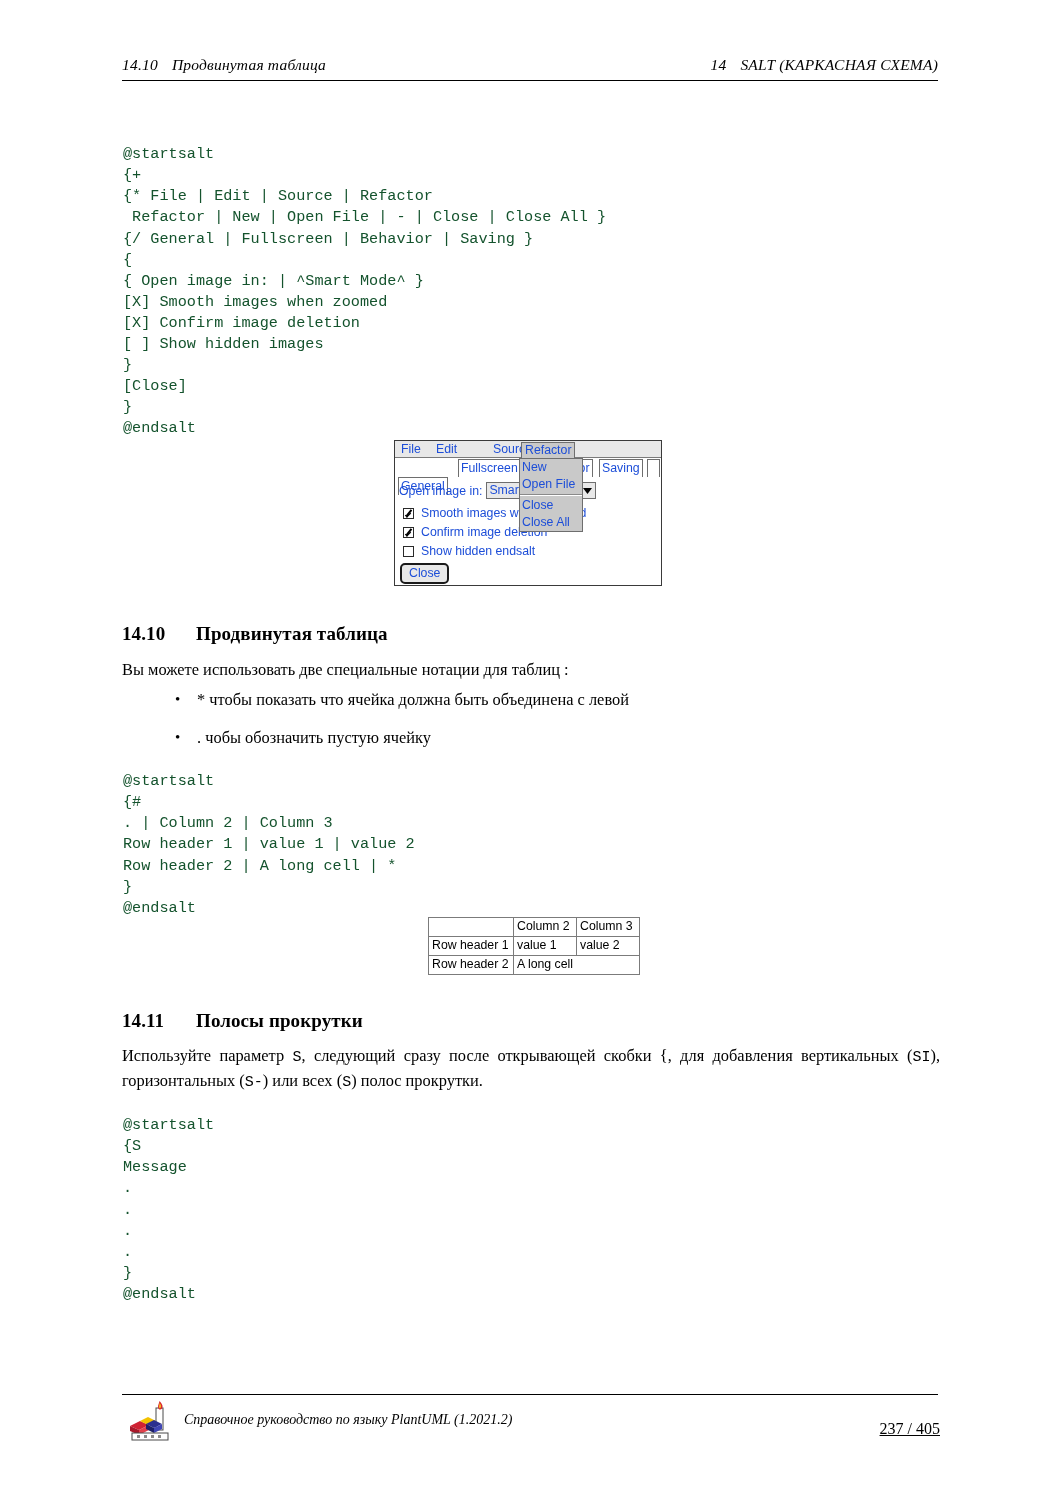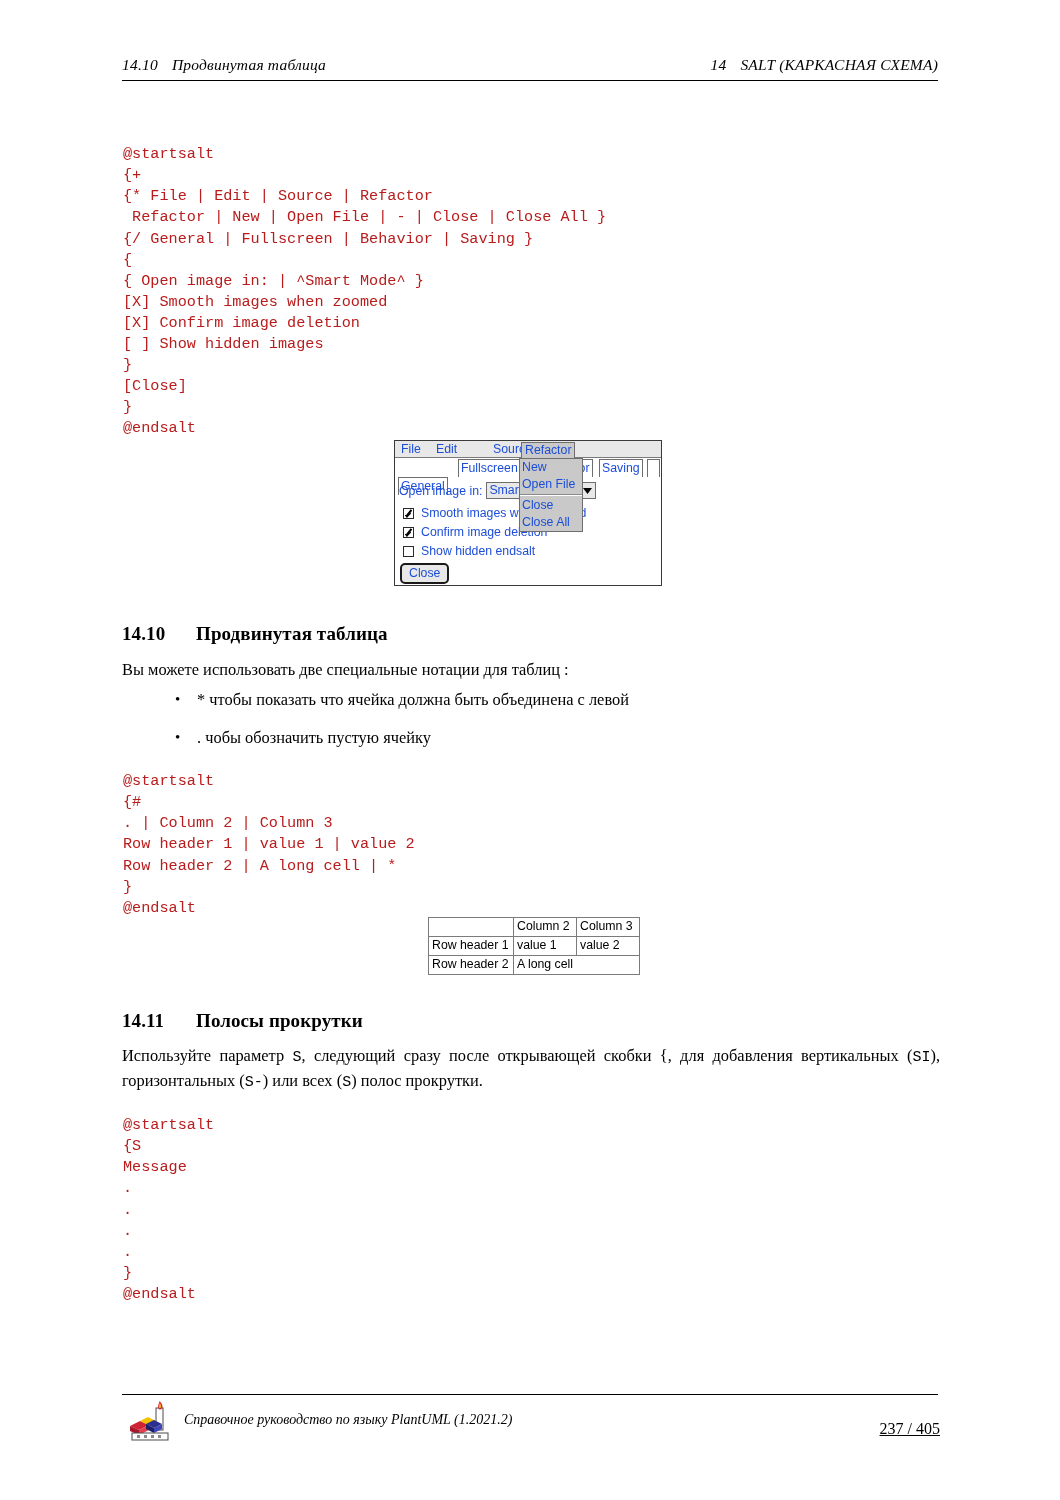--- a/index.html
+++ b/index.html
@@ -48,21 +48,21 @@
     background: #000;
   }
 
   
   .code {
     position: absolute;
     font-family: "Liberation Mono", "DejaVu Sans Mono", monospace;
     font-size: 15.2px;
     line-height: 21.1px;
     white-space: pre;
-    color: #b91c1c;
+    color: #14532d;
     letter-spacing: 0px;
   }
   #code1 { left: 123px; top: 129px; }
   #code2 { left: 123px; top: 756px; }
   #code3 { left: 123px; top: 1100px; }
 
   
   .h2 {
     position: absolute;
     font-weight: bold;

